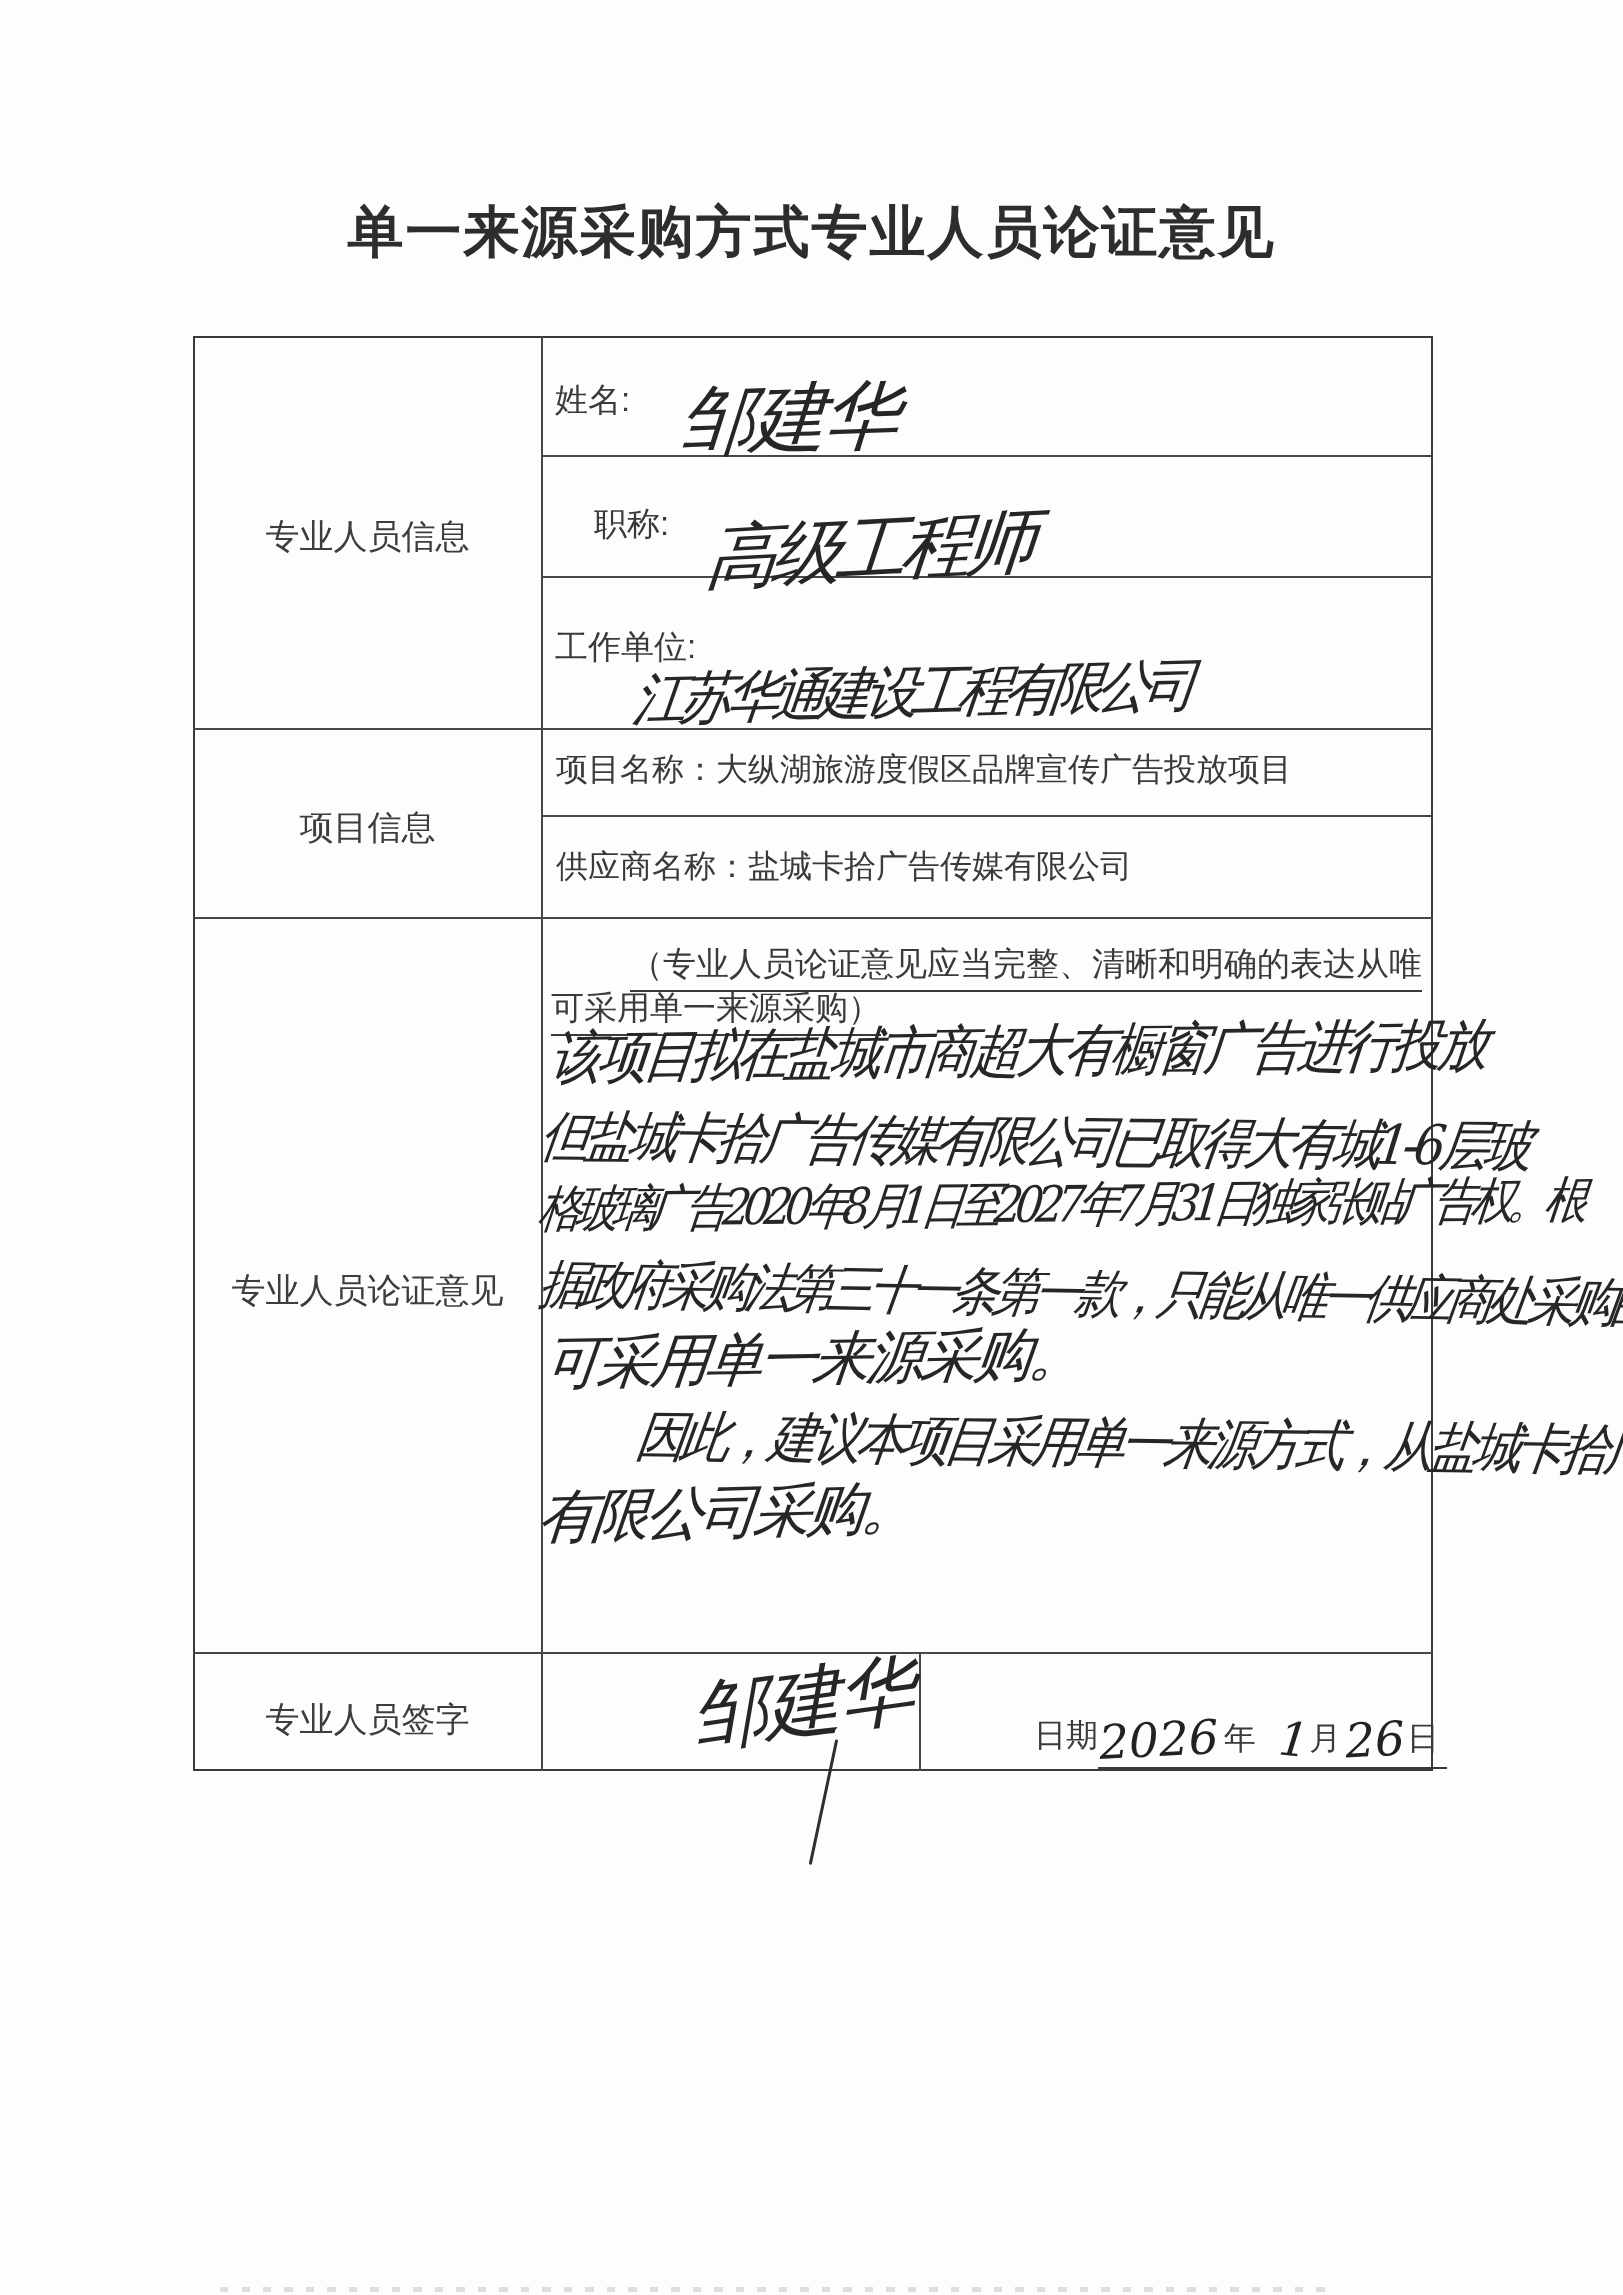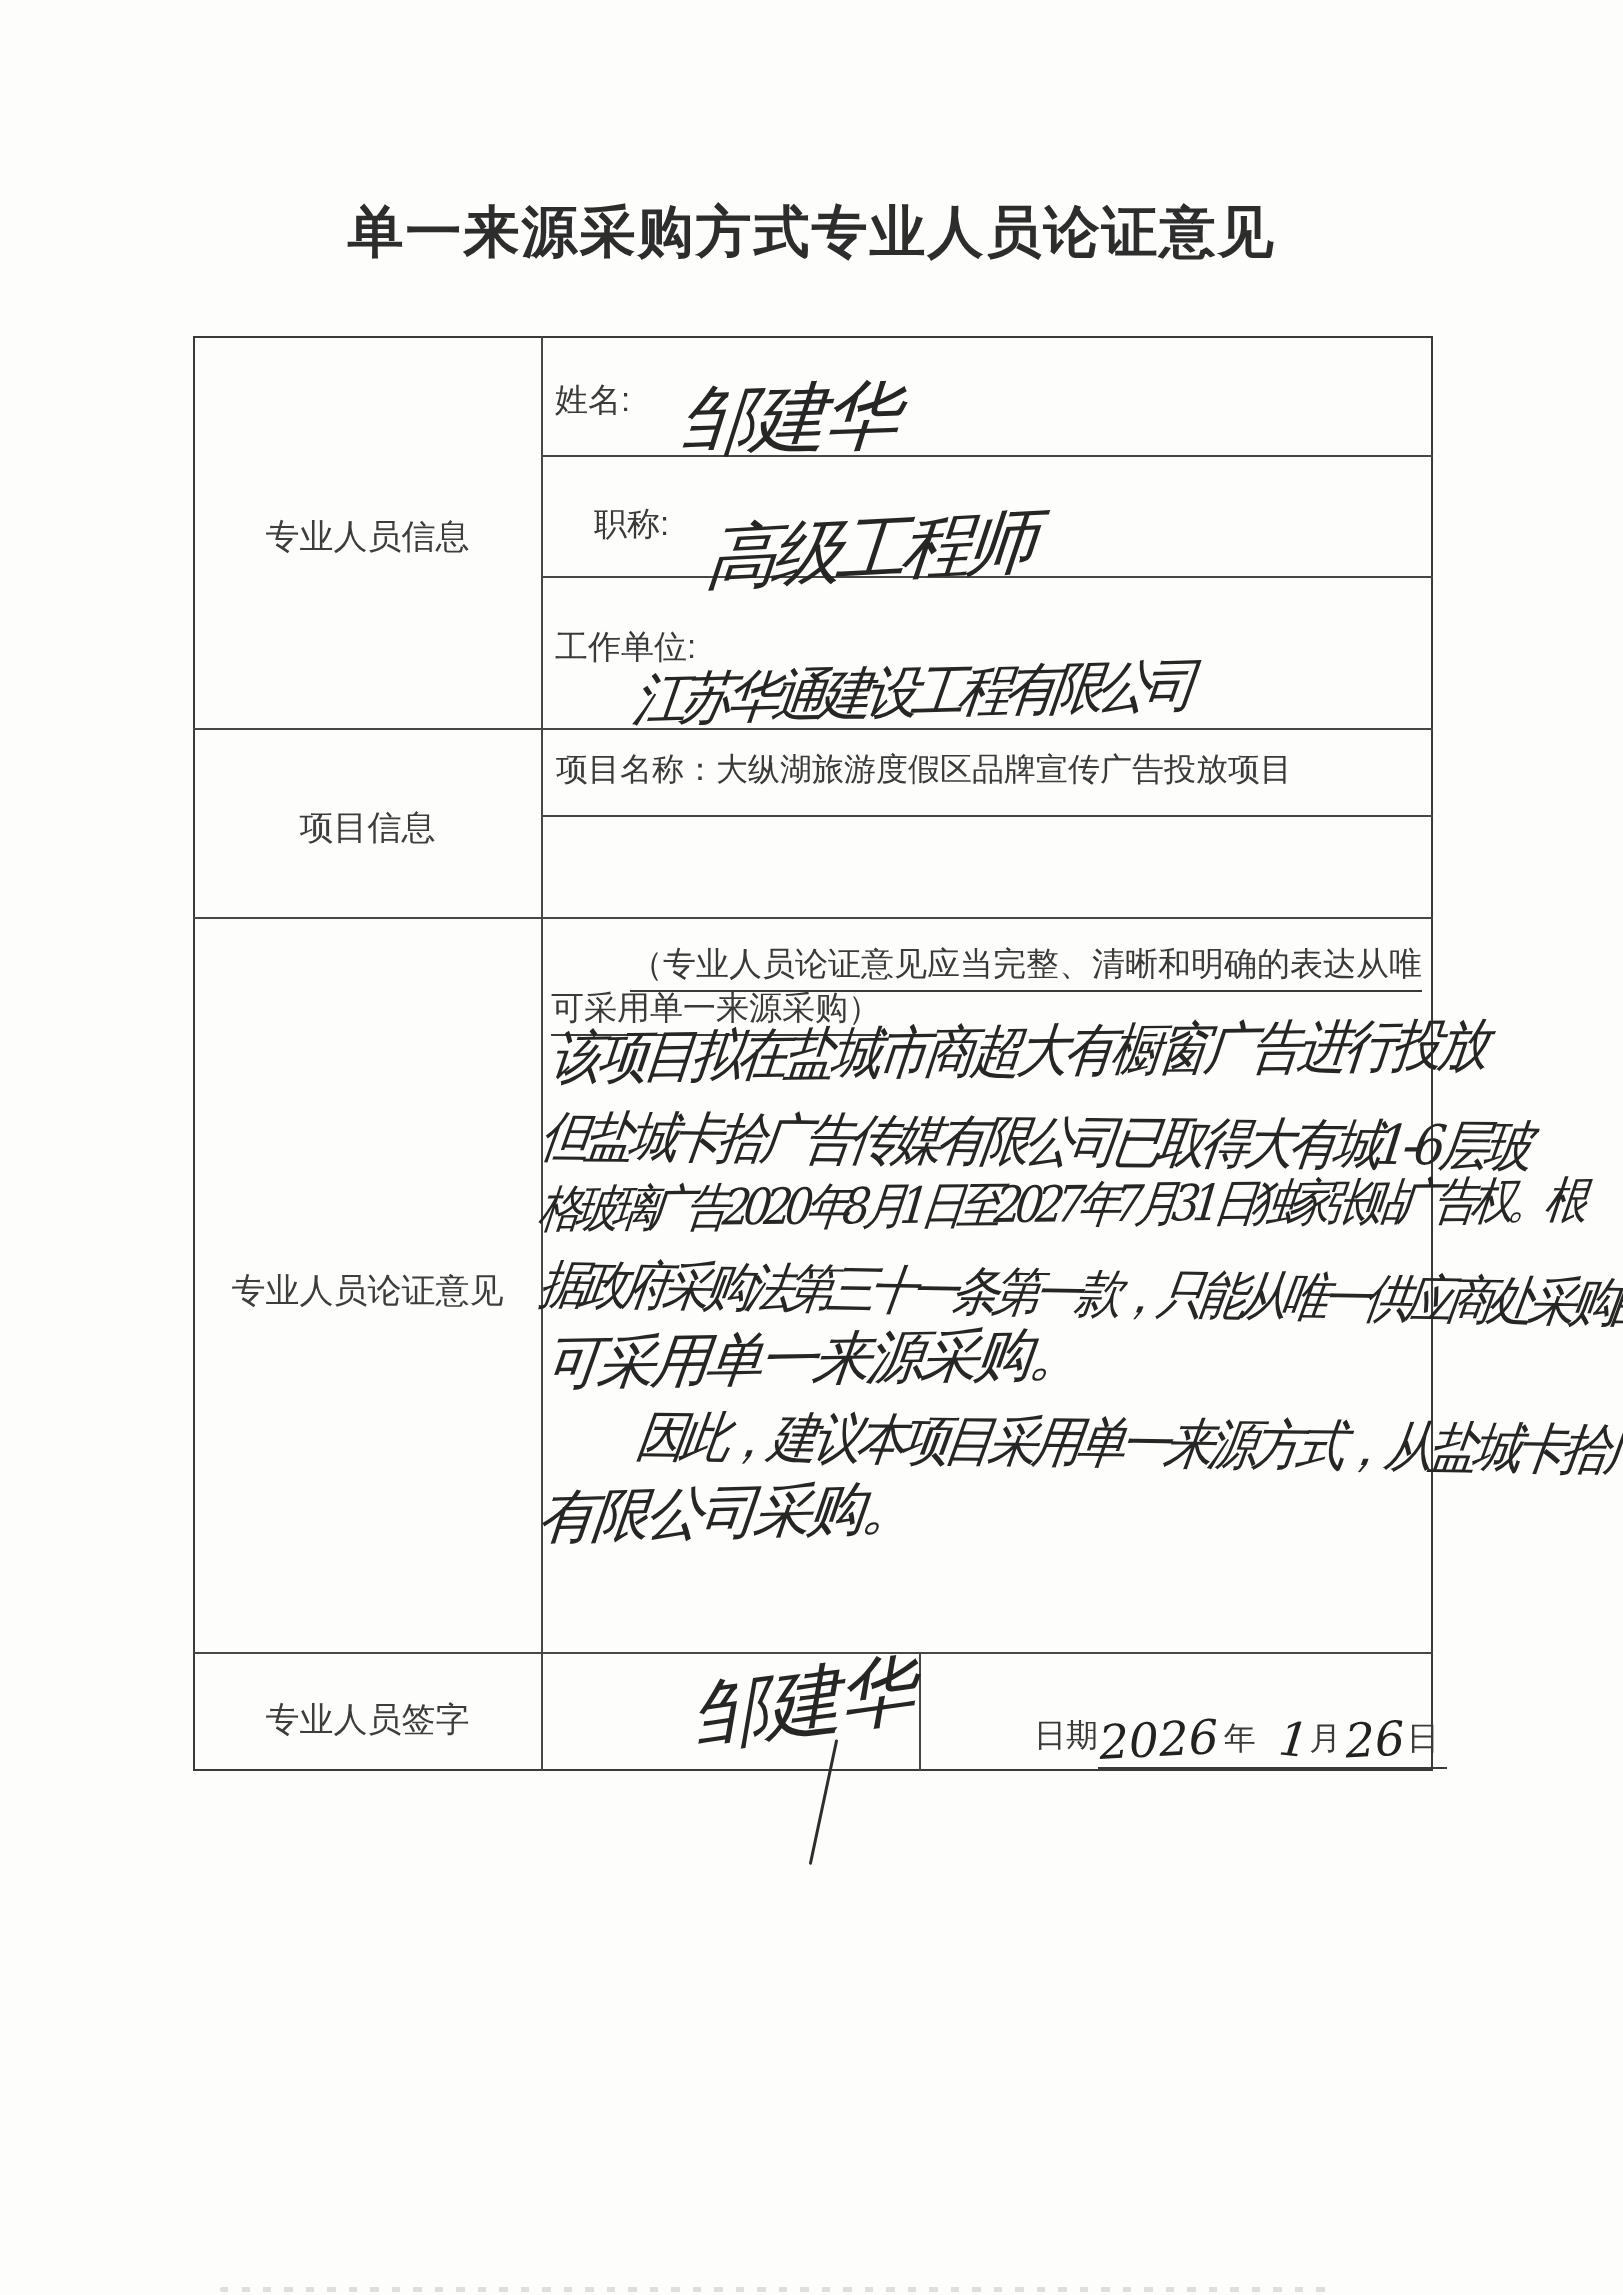--- a/index.html
+++ b/index.html
@@ -84,20 +84,21 @@
   <div class="hw" style="left:683px;top:372px;font-size:76px;letter-spacing:-4.1px;transform:rotate(-2deg) skewX(-6deg);">邹建华</div>
 
   <div class="print" style="left:555px;top:502px;font-size:33px;margin-left:39px;">职称:</div>
   <div class="hw" style="left:711px;top:511px;font-size:71px;letter-spacing:-6.1px;transform:rotate(-3deg) skewX(-8deg);">高级工程师</div>
 
   <div class="print" style="left:555px;top:625px;font-size:33px;">工作单位:</div>
   <div class="hw" style="left:638px;top:662px;font-size:57px;letter-spacing:-8.2px;transform:rotate(-1.5deg) skewX(-8deg) scaleX(.95);">江苏华通建设工程有限公司</div>
 
   <div class="print" style="left:556px;top:748px;font-size:32px;"><span>项目名称：</span><span>大纵湖旅游度假区品牌宣传广告投放项目</span></div>
 
+  <div class="print" style="left:556px;top:845px;font-size:32px;"><span>供应商名称：</span><span>盐城卡拾广告传媒有限公司</span></div>
 
   <div class="print" style="left:630px;top:942px;font-size:33px;"><span class="underlined">（专业人员论证意见应当完整、清晰和明确的表达从唯</span></div>
   <div class="print" style="left:551px;top:986px;font-size:33px;"><span class="underlined">可采用单一来源采购）</span></div>
 
   <div class="hw" style="left:555px;top:1020px;font-size:57px;letter-spacing:-5.1px;transform:rotate(-0.8deg) skewX(-7deg) scaleX(.9);">该项目拟在盐城市商超大有橱窗广告进行投放</div>
   <div class="hw" style="left:546px;top:1100px;font-size:55px;letter-spacing:-6.1px;transform:rotate(0.6deg) skewX(-7deg) scaleX(.9);">但盐城卡拾广告传媒有限公司已取得大有城1-6层玻</div>
   <div class="hw" style="left:543px;top:1176px;font-size:50px;letter-spacing:-8.2px;transform:rotate(-0.5deg) skewX(-7deg) scaleX(.88);">格玻璃广告2020年8月1日至2027年7月31日独家张贴广告权。根</div>
   <div class="hw" style="left:545px;top:1249px;font-size:53px;letter-spacing:-7.2px;transform:rotate(1deg) skewX(-7deg) scaleX(.9);">据政府采购法第三十一条第一款，只能从唯一供应商处采购的</div>
   <div class="hw" style="left:548px;top:1325px;font-size:58px;letter-spacing:-4.1px;transform:rotate(-1deg) skewX(-7deg);">可采用单一来源采购。</div>
   <div class="hw" style="left:642px;top:1400px;font-size:55px;letter-spacing:-6.1px;transform:rotate(0.8deg) skewX(-7deg) scaleX(.9);">因此，建议本项目采用单一来源方式，从盐城卡拾广告传媒</div>

